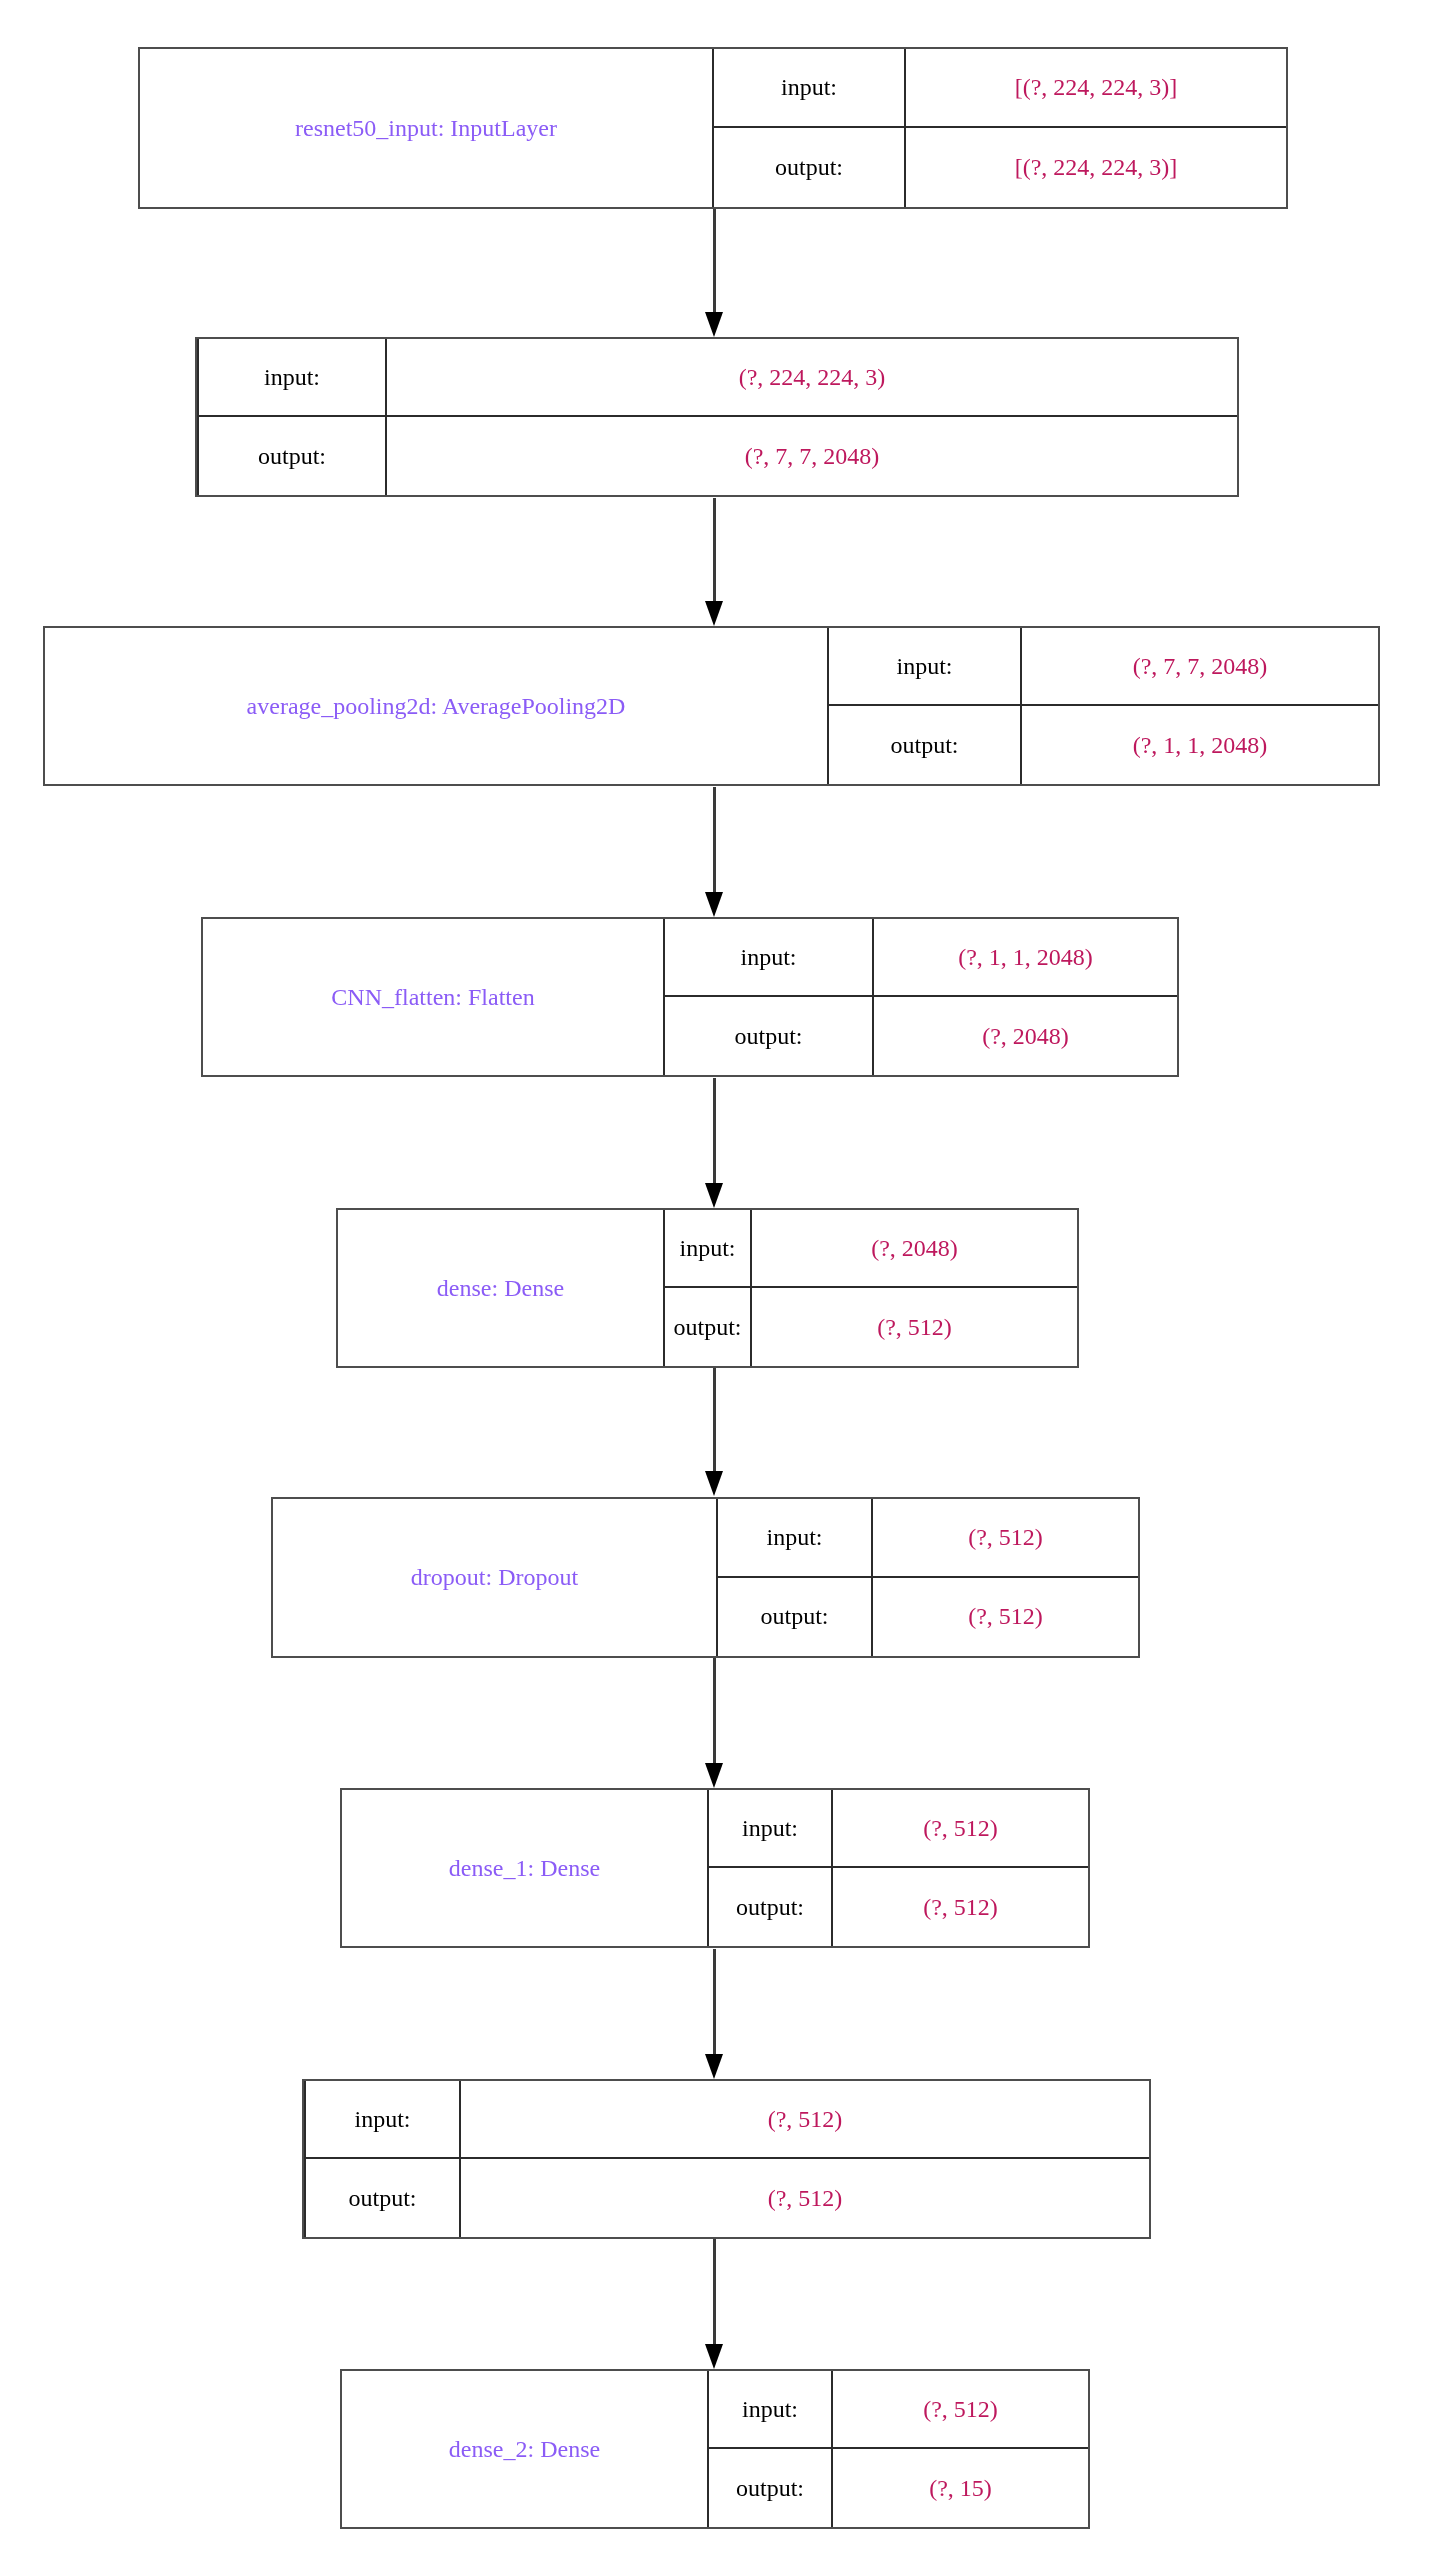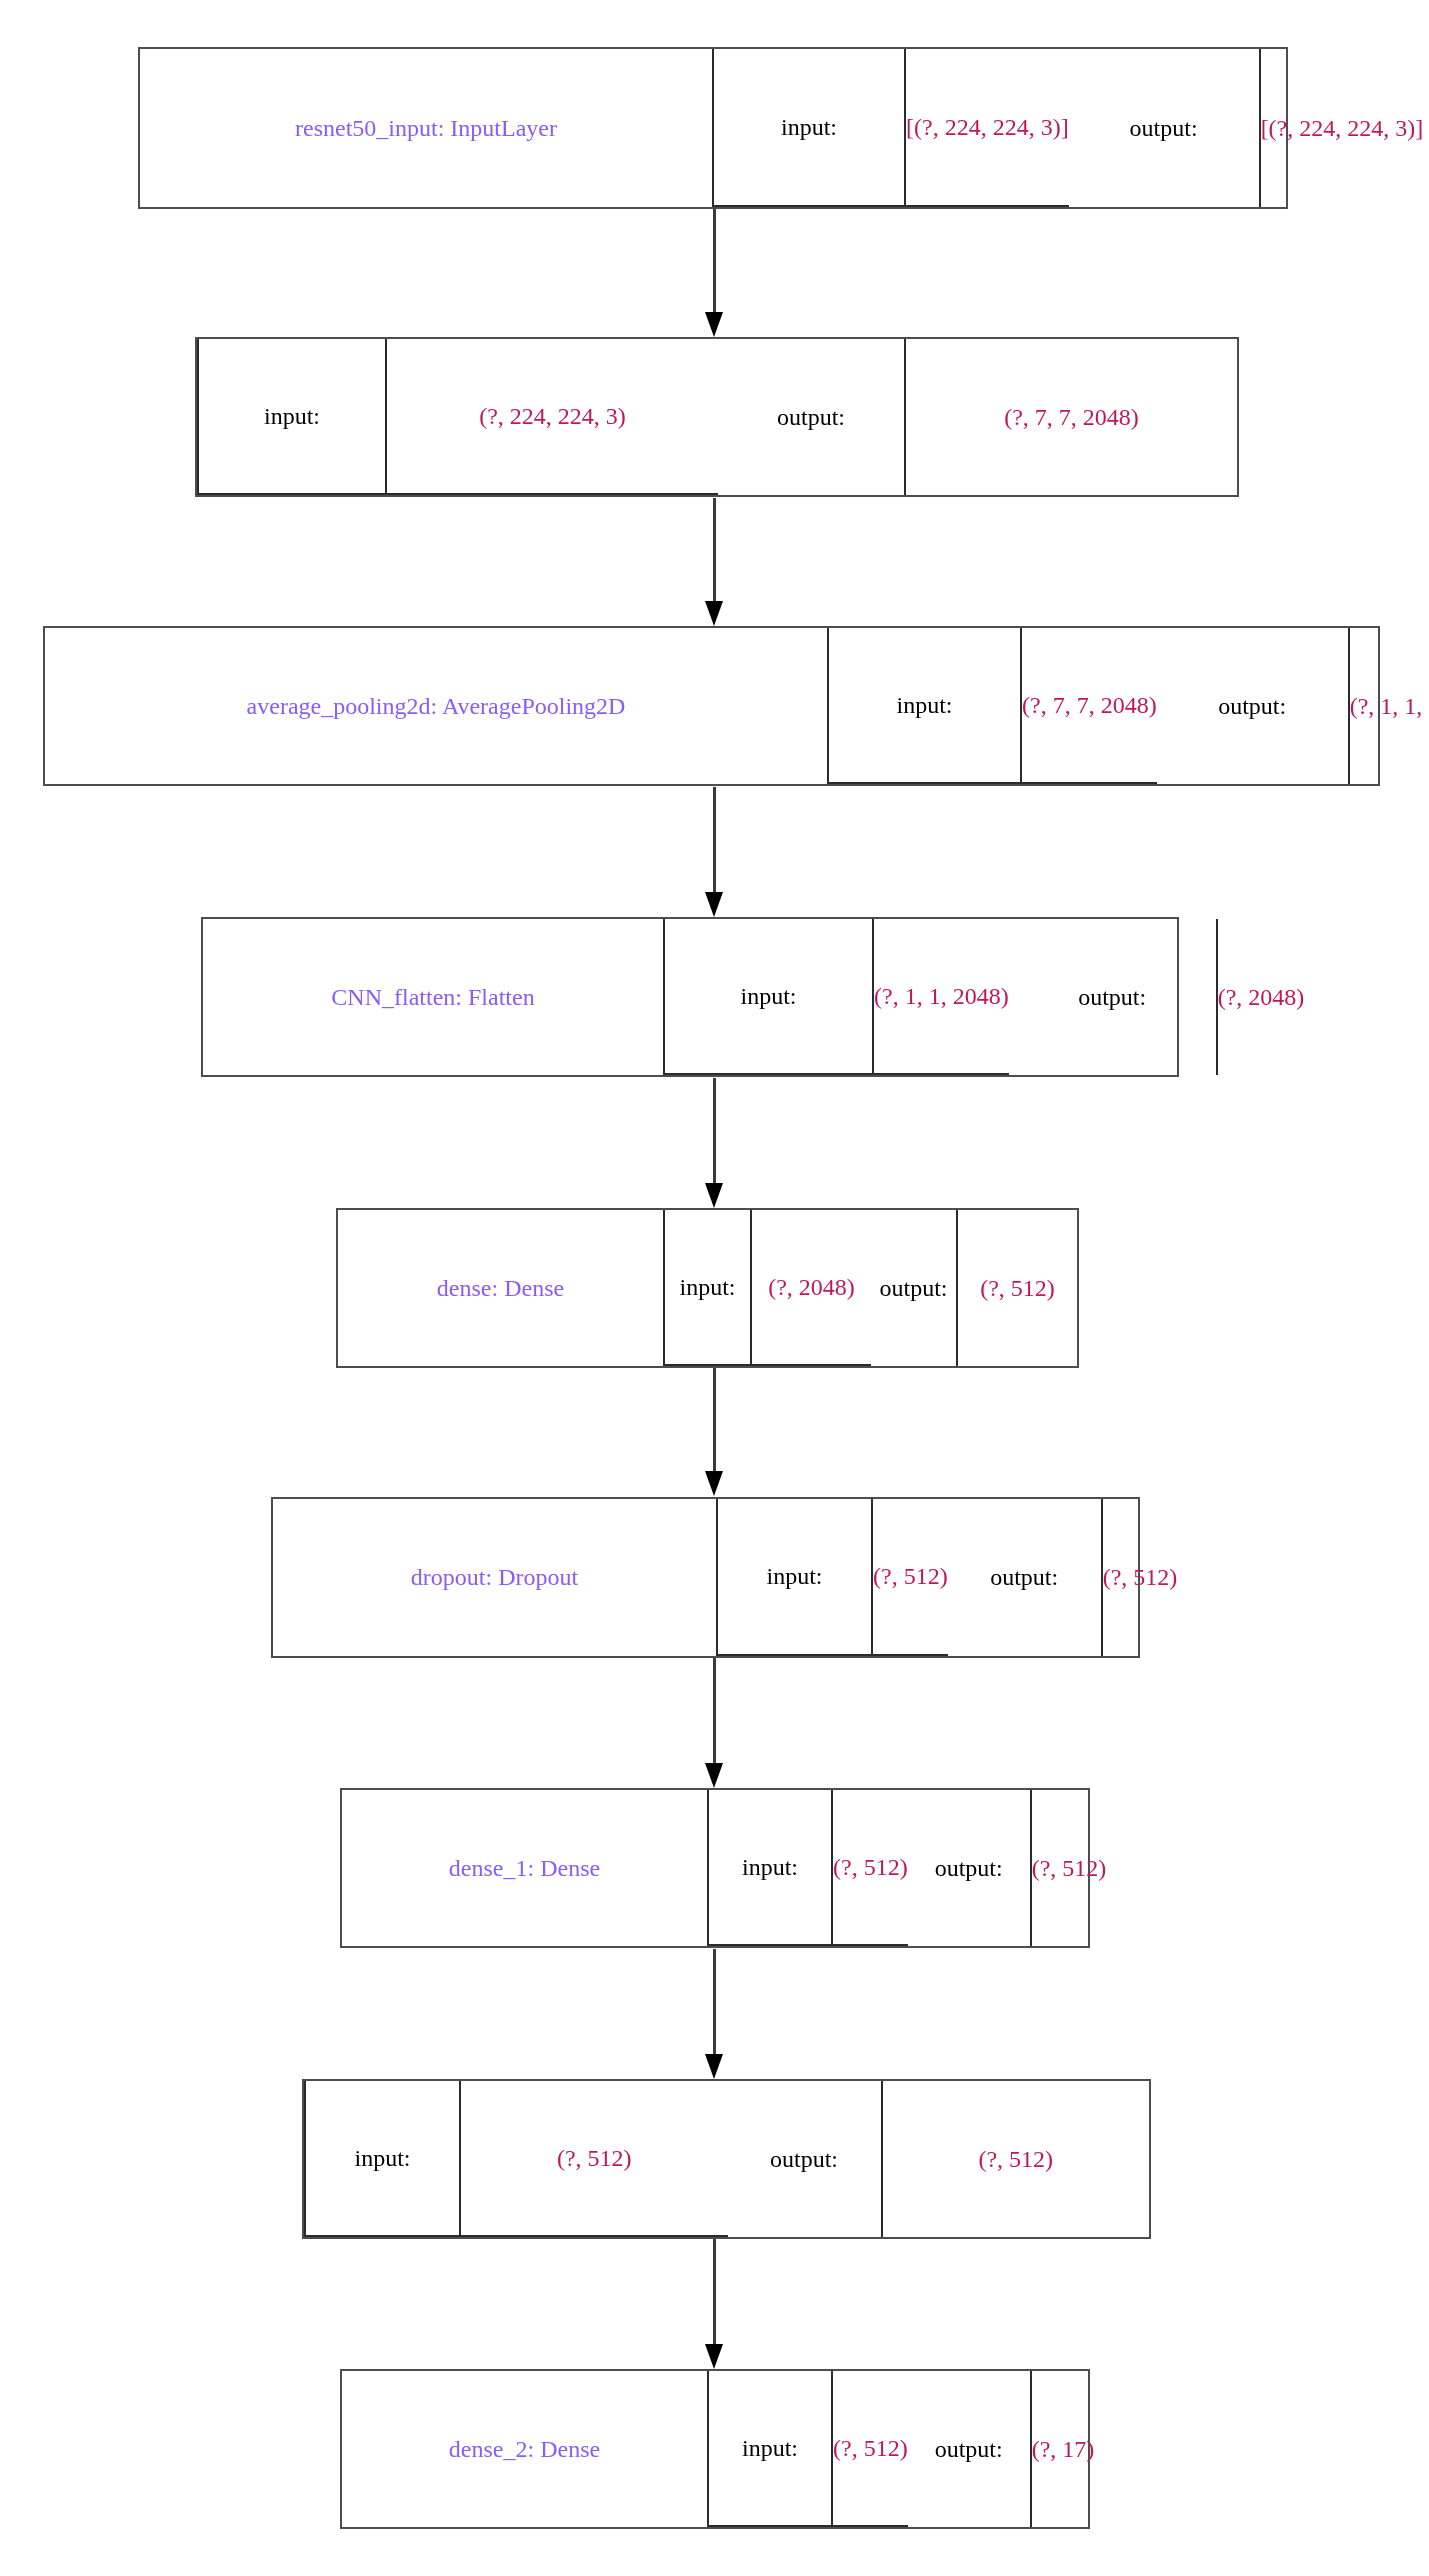--- a/index.html
+++ b/index.html
@@ -33,21 +33,21 @@
     text-align: center;
     padding: 0 7.7px;
     white-space: nowrap;
     font-size: 24px;
     color: #8b5cf6;
     line-height: 1.1;
   }
   .node-io {
     box-sizing: border-box;
     display: flex;
-    flex-direction: row;
+    flex-direction: column;
     border-left: 2.2px solid #2b2b2b;
     flex: 1 1 auto;
   }
   .io-row {
     box-sizing: border-box;
     display: flex;
     flex-direction: row;
     flex: 1 1 50%;
     min-height: 0;
   }
@@ -237,18 +237,18 @@
     </div>
     <div class="node" style="left: 340px; top: 2369px; width: 750px; height: 160px;">
       <div class="node-name" style="width: 365px; flex: 0 0 365px;">dense_2: Dense</div>
       <div class="node-io">
         <div class="io-row row-top">
           <div class="io-label" style="width: 124px; flex: 0 0 124px;">input:</div>
           <div class="io-value">(?, 512)</div>
         </div>
         <div class="io-row">
           <div class="io-label" style="width: 124px; flex: 0 0 124px;">output:</div>
-          <div class="io-value">(?, 17)</div>
+          <div class="io-value">(?, 15)</div>
         </div>
       </div>
     </div>
   </div>
 
 
 </body></html>

